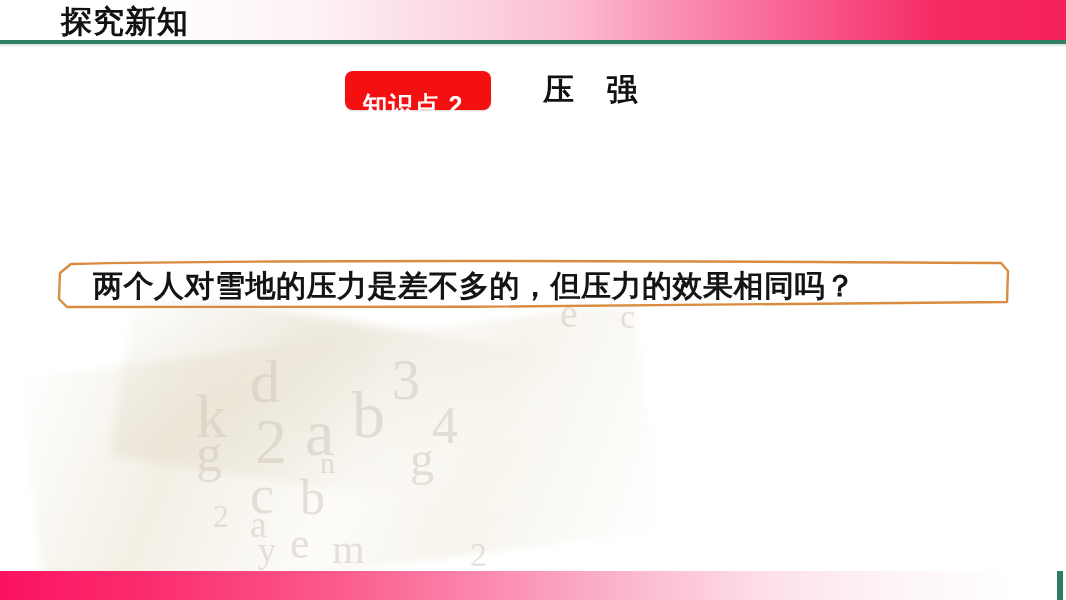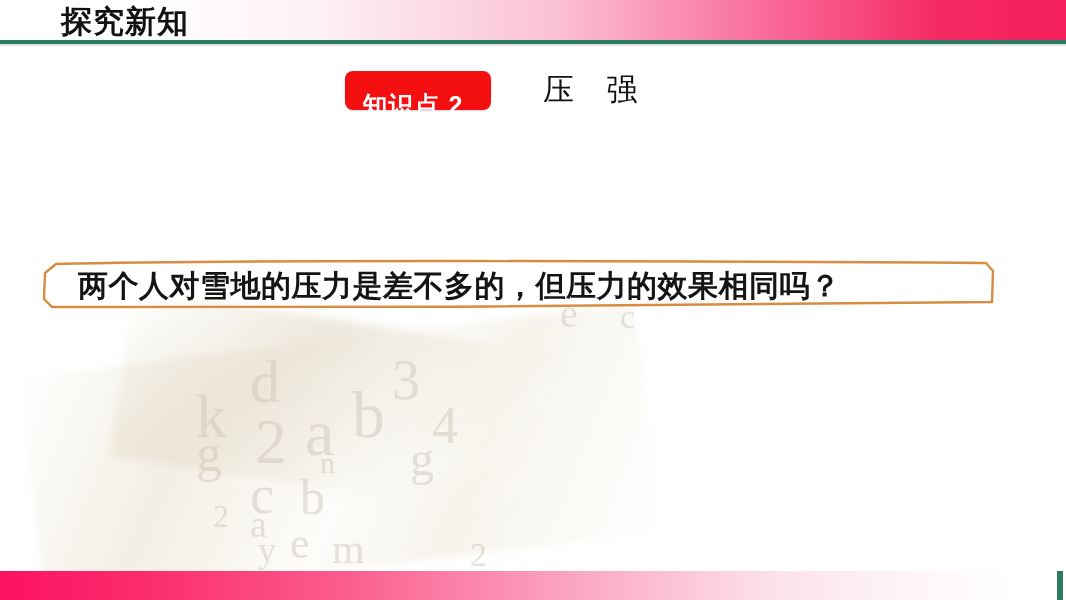--- a/index.html
+++ b/index.html
@@ -145,31 +145,31 @@
     font-weight: bold;
     letter-spacing: 1px;
     white-space: nowrap;
     margin-top: 15px;
   }
   .kp-title {
     position: absolute;
     left: 543px;
     top: 70px;
     font-size: 31px;
-    font-weight: normal;
+    font-weight: bold;
     color: #111111;
     line-height: 40px;
     letter-spacing: 12px;
     white-space: nowrap;
   }
 
   
   .question-box {
     position: absolute;
-    left: 42px;
+    left: 57px;
     top: 261px;
     width: 953px;
     height: 50px;
   }
   .question-box svg {
     position: absolute;
     left: 0;
     top: 0;
     width: 953px;
     height: 50px;

